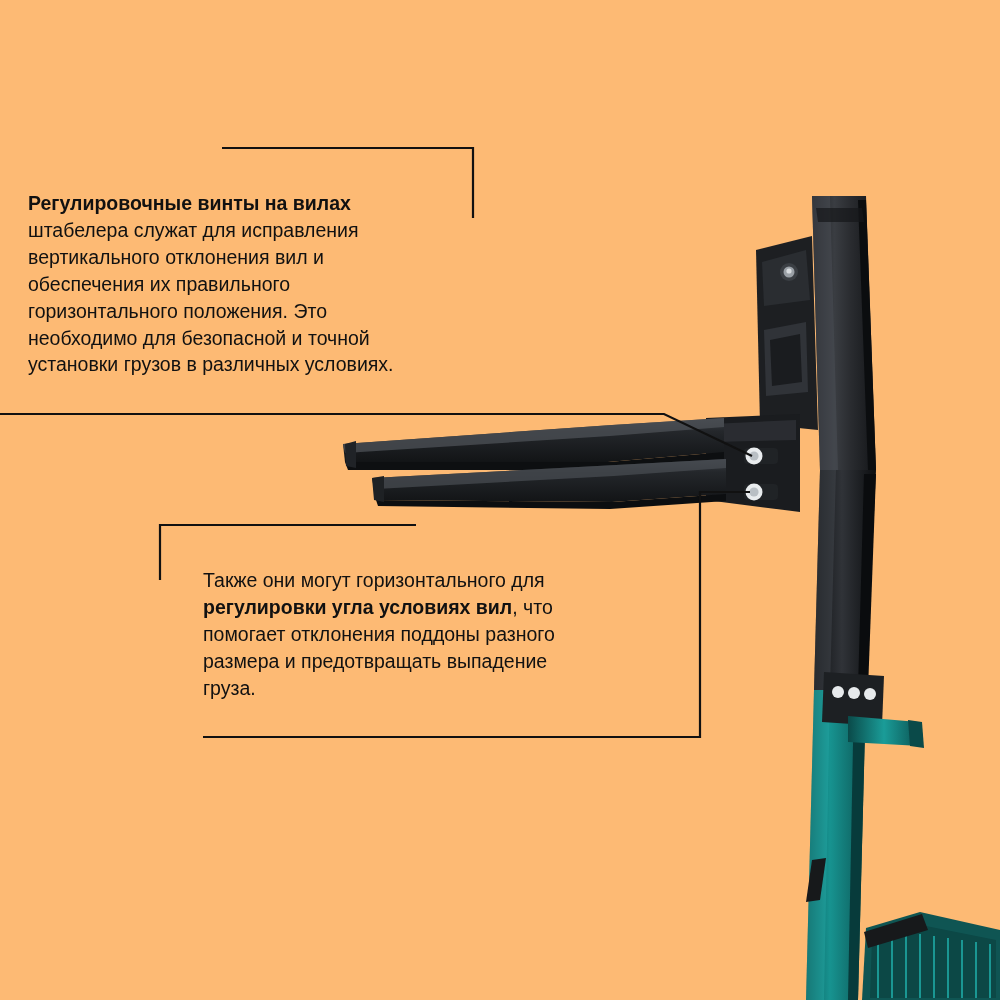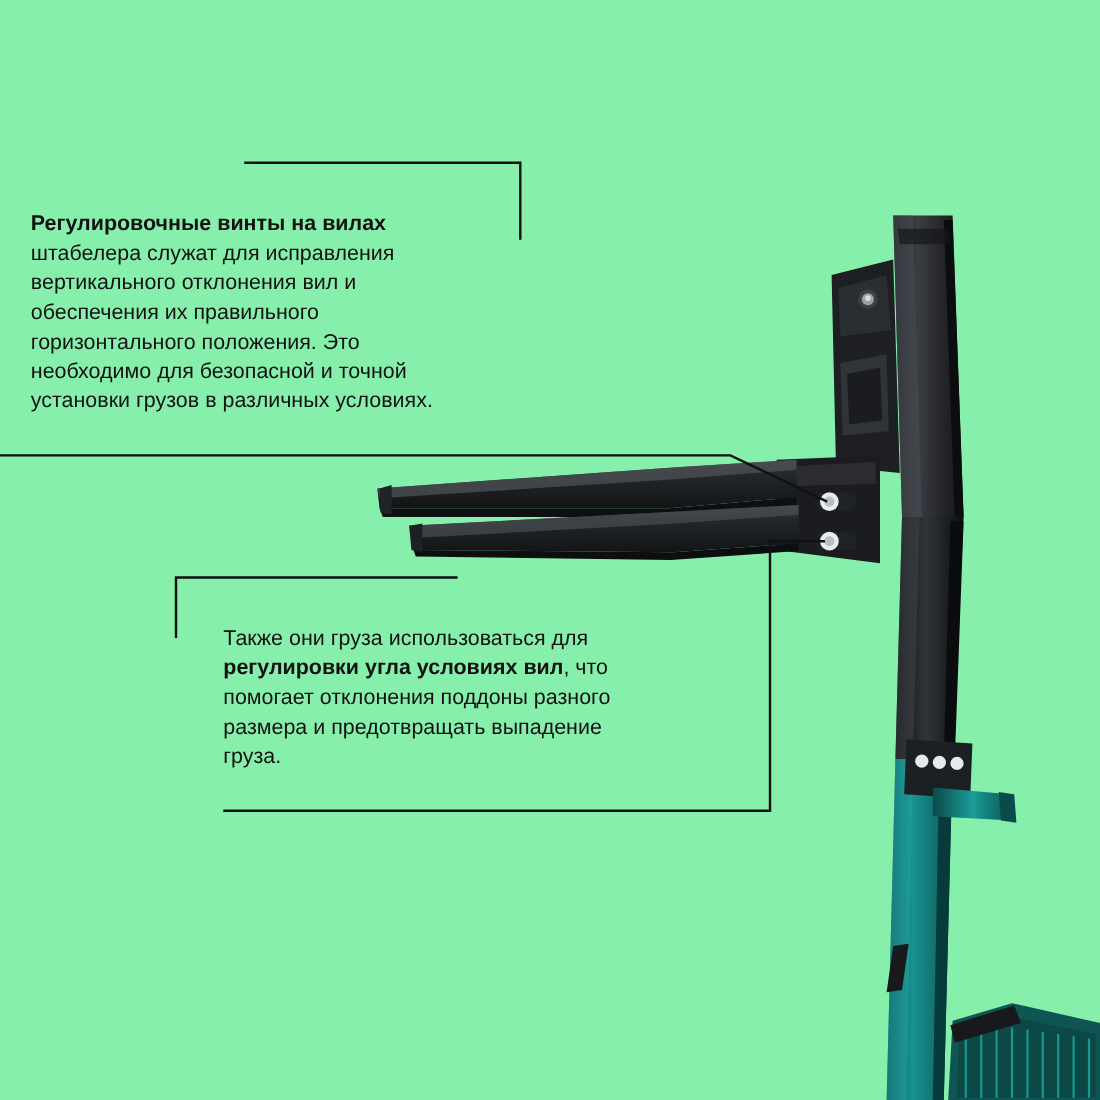--- a/index.html
+++ b/index.html
@@ -4,21 +4,21 @@
 <style>
   html, body {
     margin: 0;
     padding: 0;
     background: #ffffff;
   }
   #stage {
     position: relative;
     width: 1000px;
     height: 1000px;
-    background: #86efac;
+    background: #fdba74;
     overflow: hidden;
     font-family: "Liberation Sans", sans-serif;
   }
 
   
   .annotation {
     position: absolute;
     color: #111111;
     line-height: 1.38;
   }
@@ -196,16 +196,16 @@
 
       <path d="M203,737 L700,737 L700,492 L750,492"></path>
     </g>
   </svg>
 
   <div class="annotation" id="annotation-top">
     <b>Регулировочные винты на вилах</b><span> штабелера служат для исправления вертикального отклонения вил и обеспечения их правильного горизонтального положения. Это необходимо для безопасной и точной установки грузов в различных условиях.</span>
   </div>
 
   <div class="annotation" id="annotation-bottom">
-    <span>Также они груза использоваться для </span><b>регулировки угла условиях вил</b><span>, что помогает отклонения поддоны разного размера и предотвращать выпадение груза.</span>
+    <span>Также они могут горизонтального для </span><b>регулировки угла условиях вил</b><span>, что помогает отклонения поддоны разного размера и предотвращать выпадение груза.</span>
   </div>
 
 </div>
 
 </body></html>

